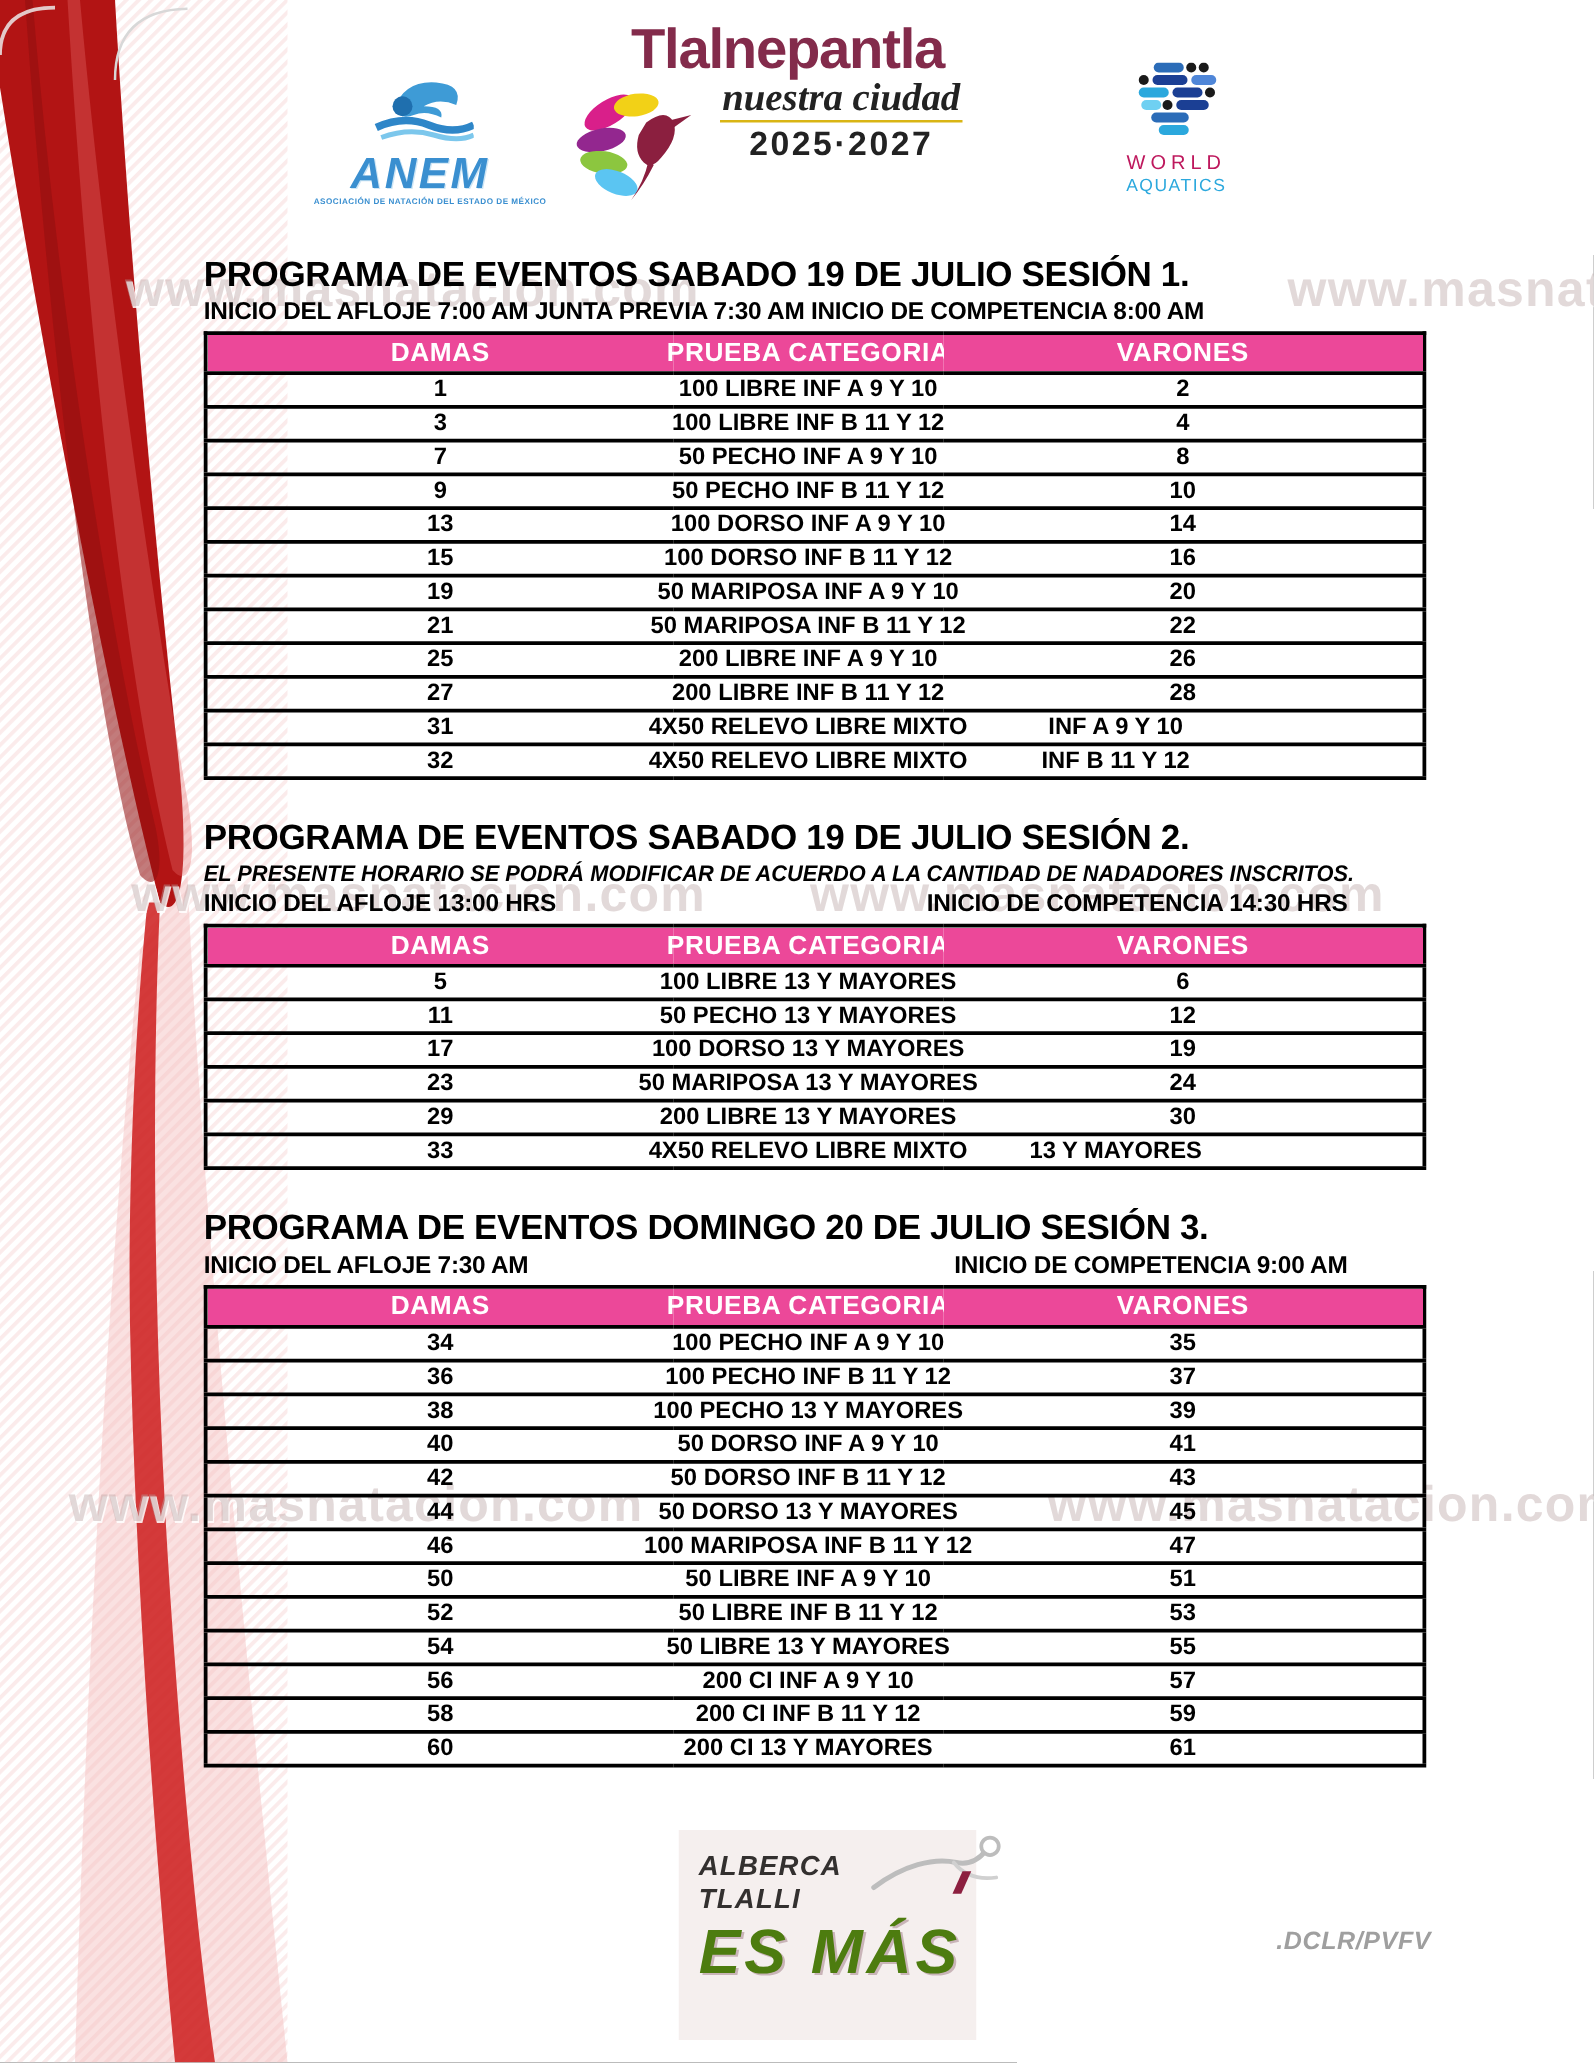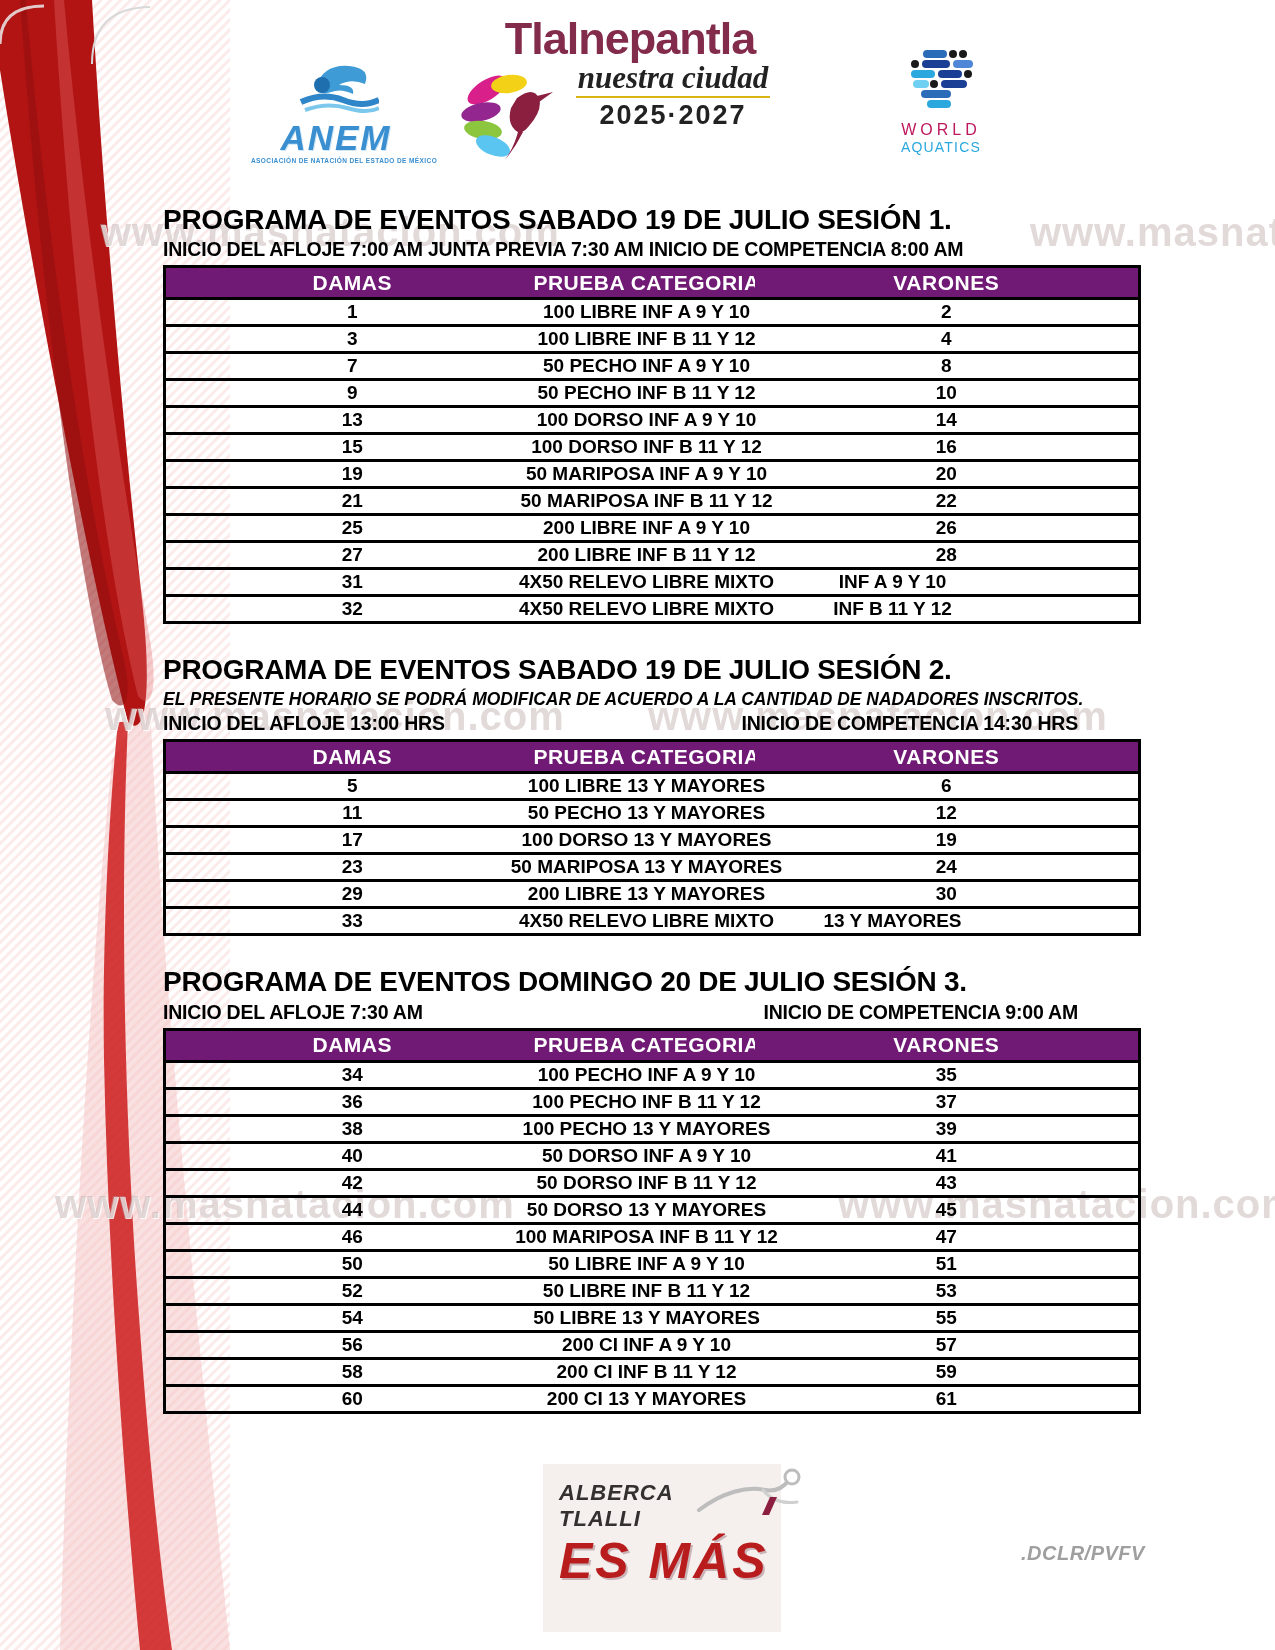--- a/index.html
+++ b/index.html
@@ -32,36 +32,36 @@
 
   
   .sec-title{font-size:28px;font-weight:bold;margin:30px 0 0;line-height:1.12;letter-spacing:-.3px;}
   .evt-section:first-child .sec-title{margin-top:4px;}
   .sec-note{font-size:18px;font-weight:bold;font-style:italic;margin:3px 0 0;line-height:1.15;
             transform:scaleX(.97);transform-origin:left;white-space:nowrap;}
   .sec-sched{display:flex;justify-content:space-between;width:915px;font-weight:bold;font-size:19.5px;
              margin:3px 0 4px;letter-spacing:-.2px;}
   .evt-table{border-collapse:collapse;width:975px;table-layout:fixed;border:3px solid #000;background:transparent;}
   .col-damas{width:374px;} .col-prueba{width:216px;} .col-varones{width:385px;}
-  .evt-table th{background:#701a75;height:29px;position:relative;padding:0;border-bottom:3px solid #000;}
+  .evt-table th{background:#ec4899;height:29px;position:relative;padding:0;border-bottom:3px solid #000;}
   .evt-table td{height:24px;position:relative;padding:0;border-bottom:3px solid #000;}
   .c{position:absolute;left:50%;top:50%;transform:translate(-50%,-50%);
      font-weight:bold;font-size:19px;white-space:nowrap;}
   th .c{color:#fff;font-size:21px;letter-spacing:.5px;}
   .shift3{left:36%;}
 
   
   .footer{position:relative;height:170px;margin-top:50px;}
   .esmas{position:absolute;left:380px;top:0;width:238px;height:168px;background:#f5efee;
          padding:16px 8px 0 16px;box-sizing:border-box;}
   .club-line{display:flex;align-items:center;gap:6px;}
   .club-name{font-size:22px;font-weight:bold;font-style:italic;color:#33302f;letter-spacing:1px;}
   .club-slash{display:inline-block;width:7px;height:18px;background:#8c1f3f;transform:skewX(-24deg);}
   .swimmer-svg{position:absolute;right:-26px;top:2px;}
-  .slogan{font-size:50px;font-weight:bold;font-style:italic;color:#b91c1c;letter-spacing:3px;line-height:1;
+  .slogan{font-size:50px;font-weight:bold;font-style:italic;color:#4d7c0f;letter-spacing:3px;line-height:1;
           margin-top:4px;text-shadow:2px 2px 0 rgba(70,5,25,.25);}
   .credit{position:absolute;left:858px;top:78px;font-style:italic;font-weight:bold;
           color:#9f9f9f;font-size:20px;letter-spacing:.5px;}
 </style>
 </head>
 <body>
 
 <div class="page">
 
   <svg class="deco" width="430" height="1650" viewBox="0 0 430 1650">

